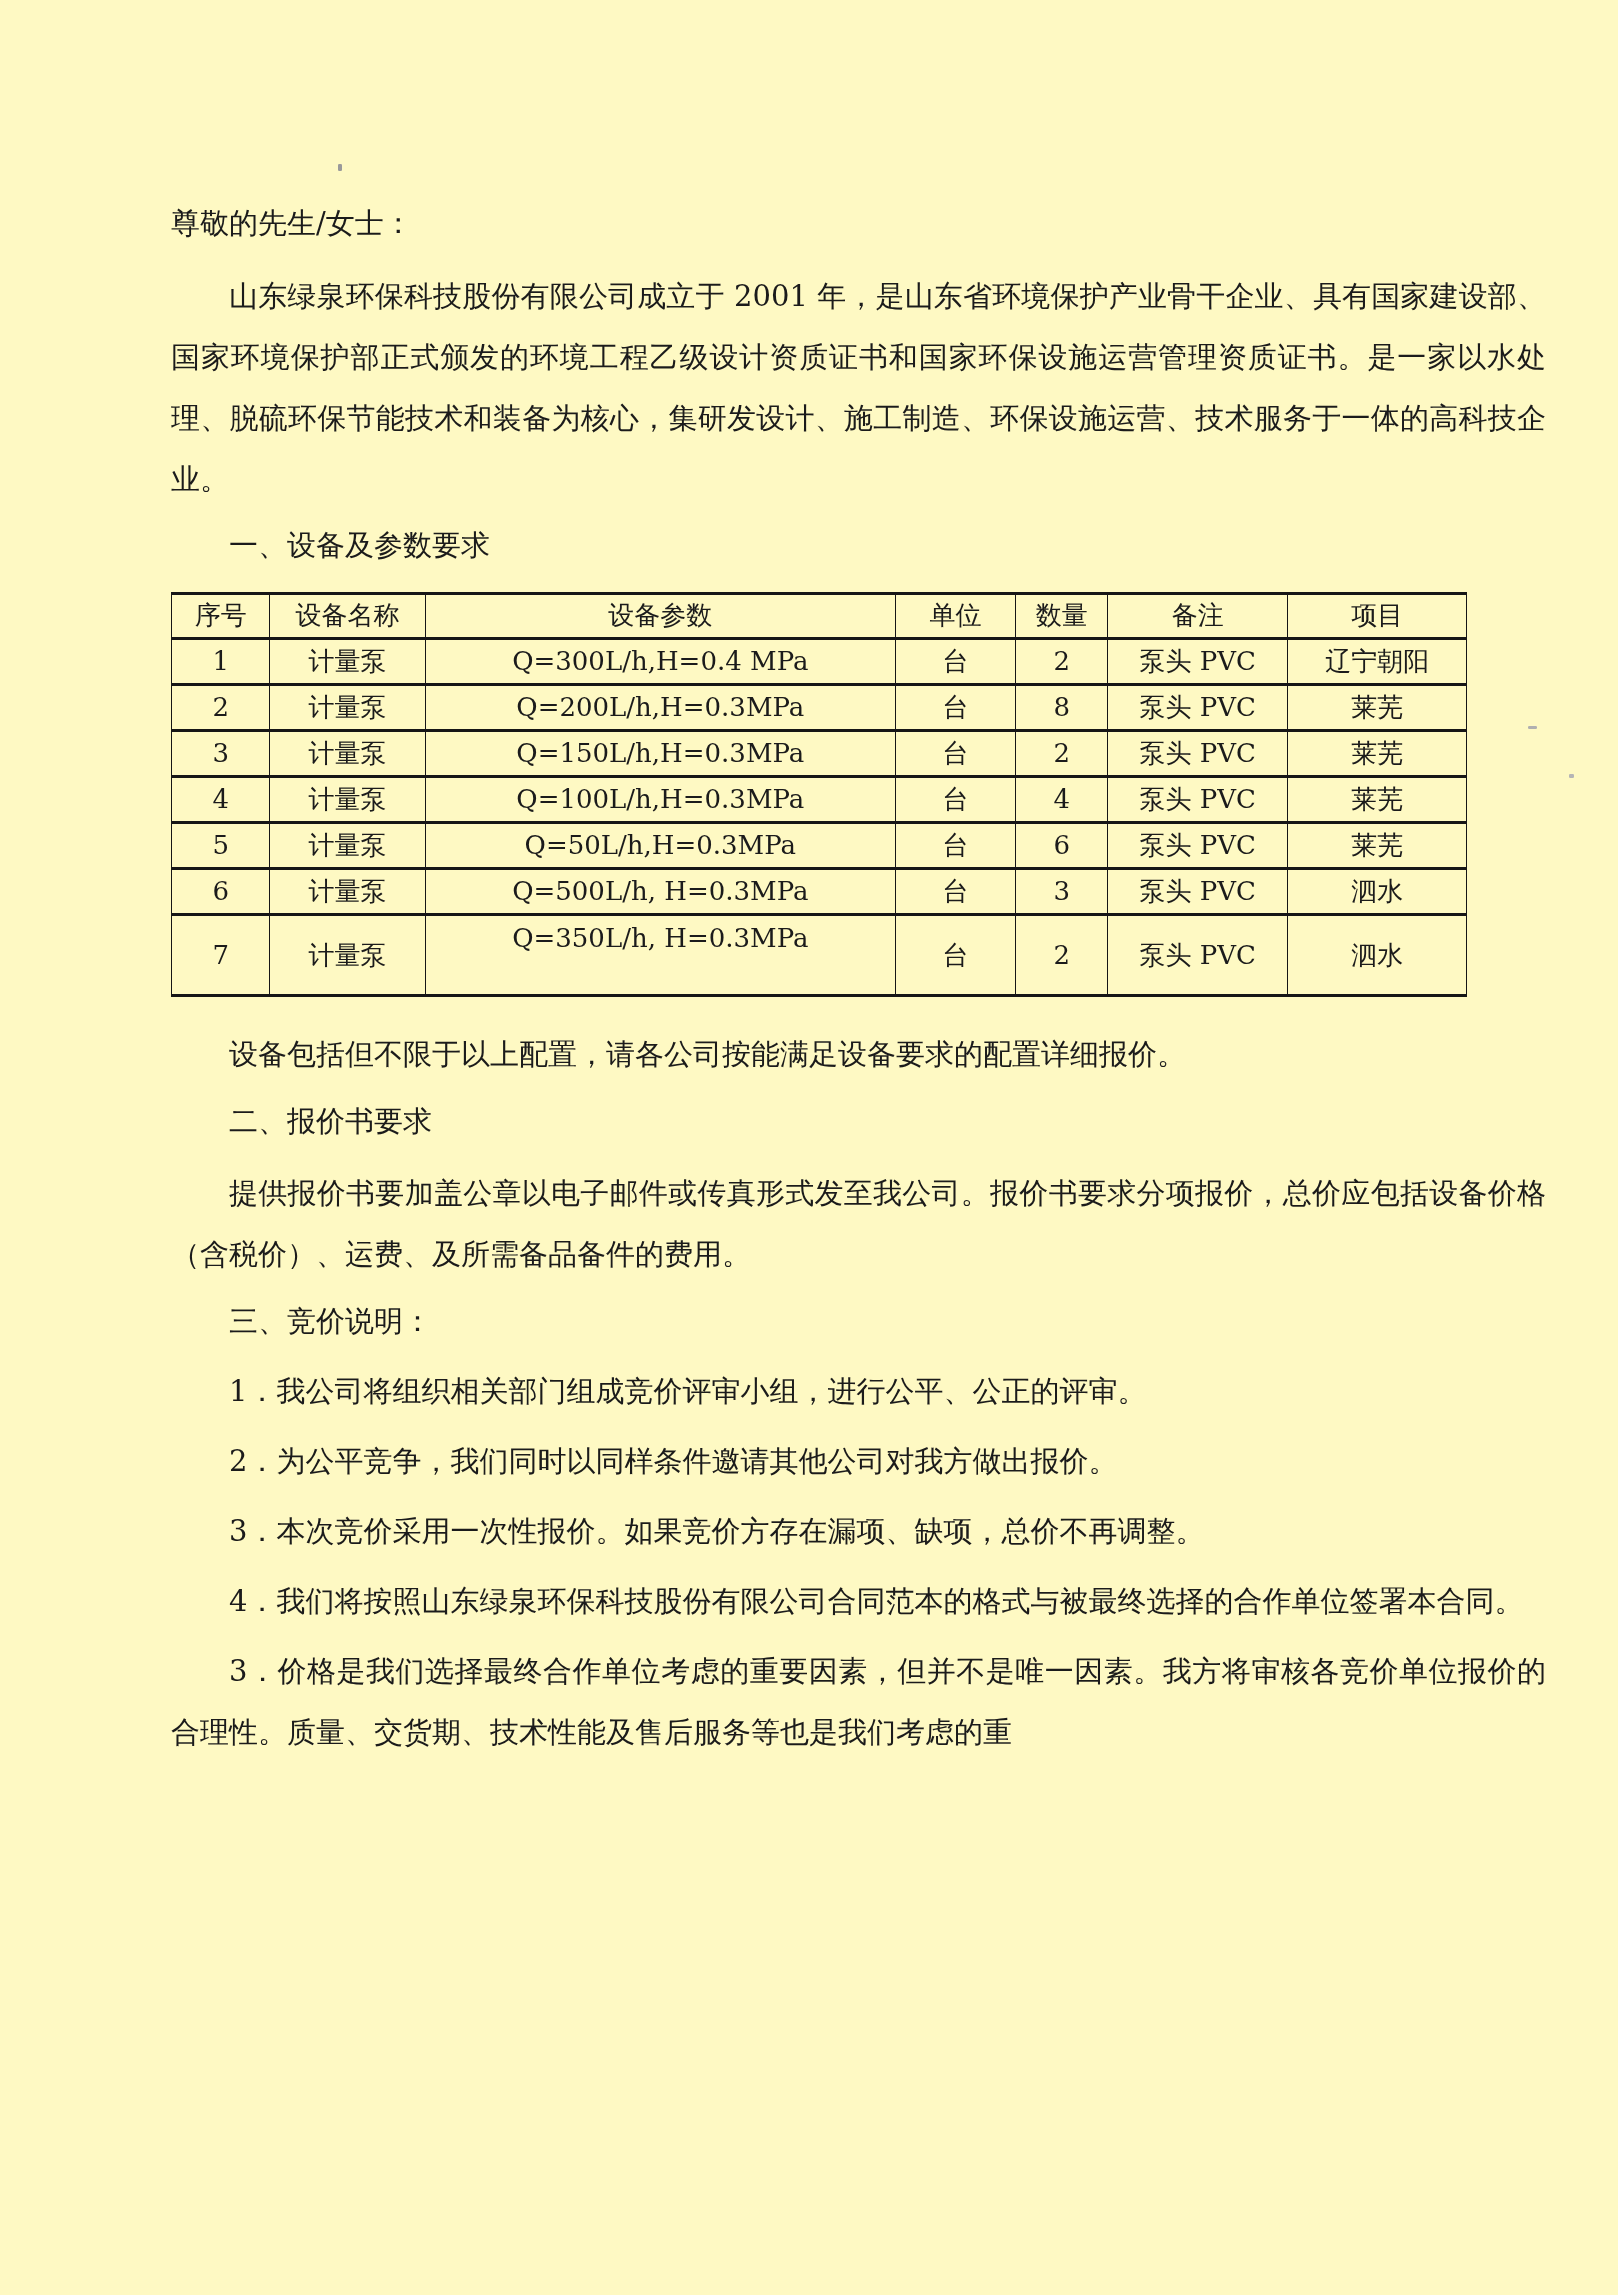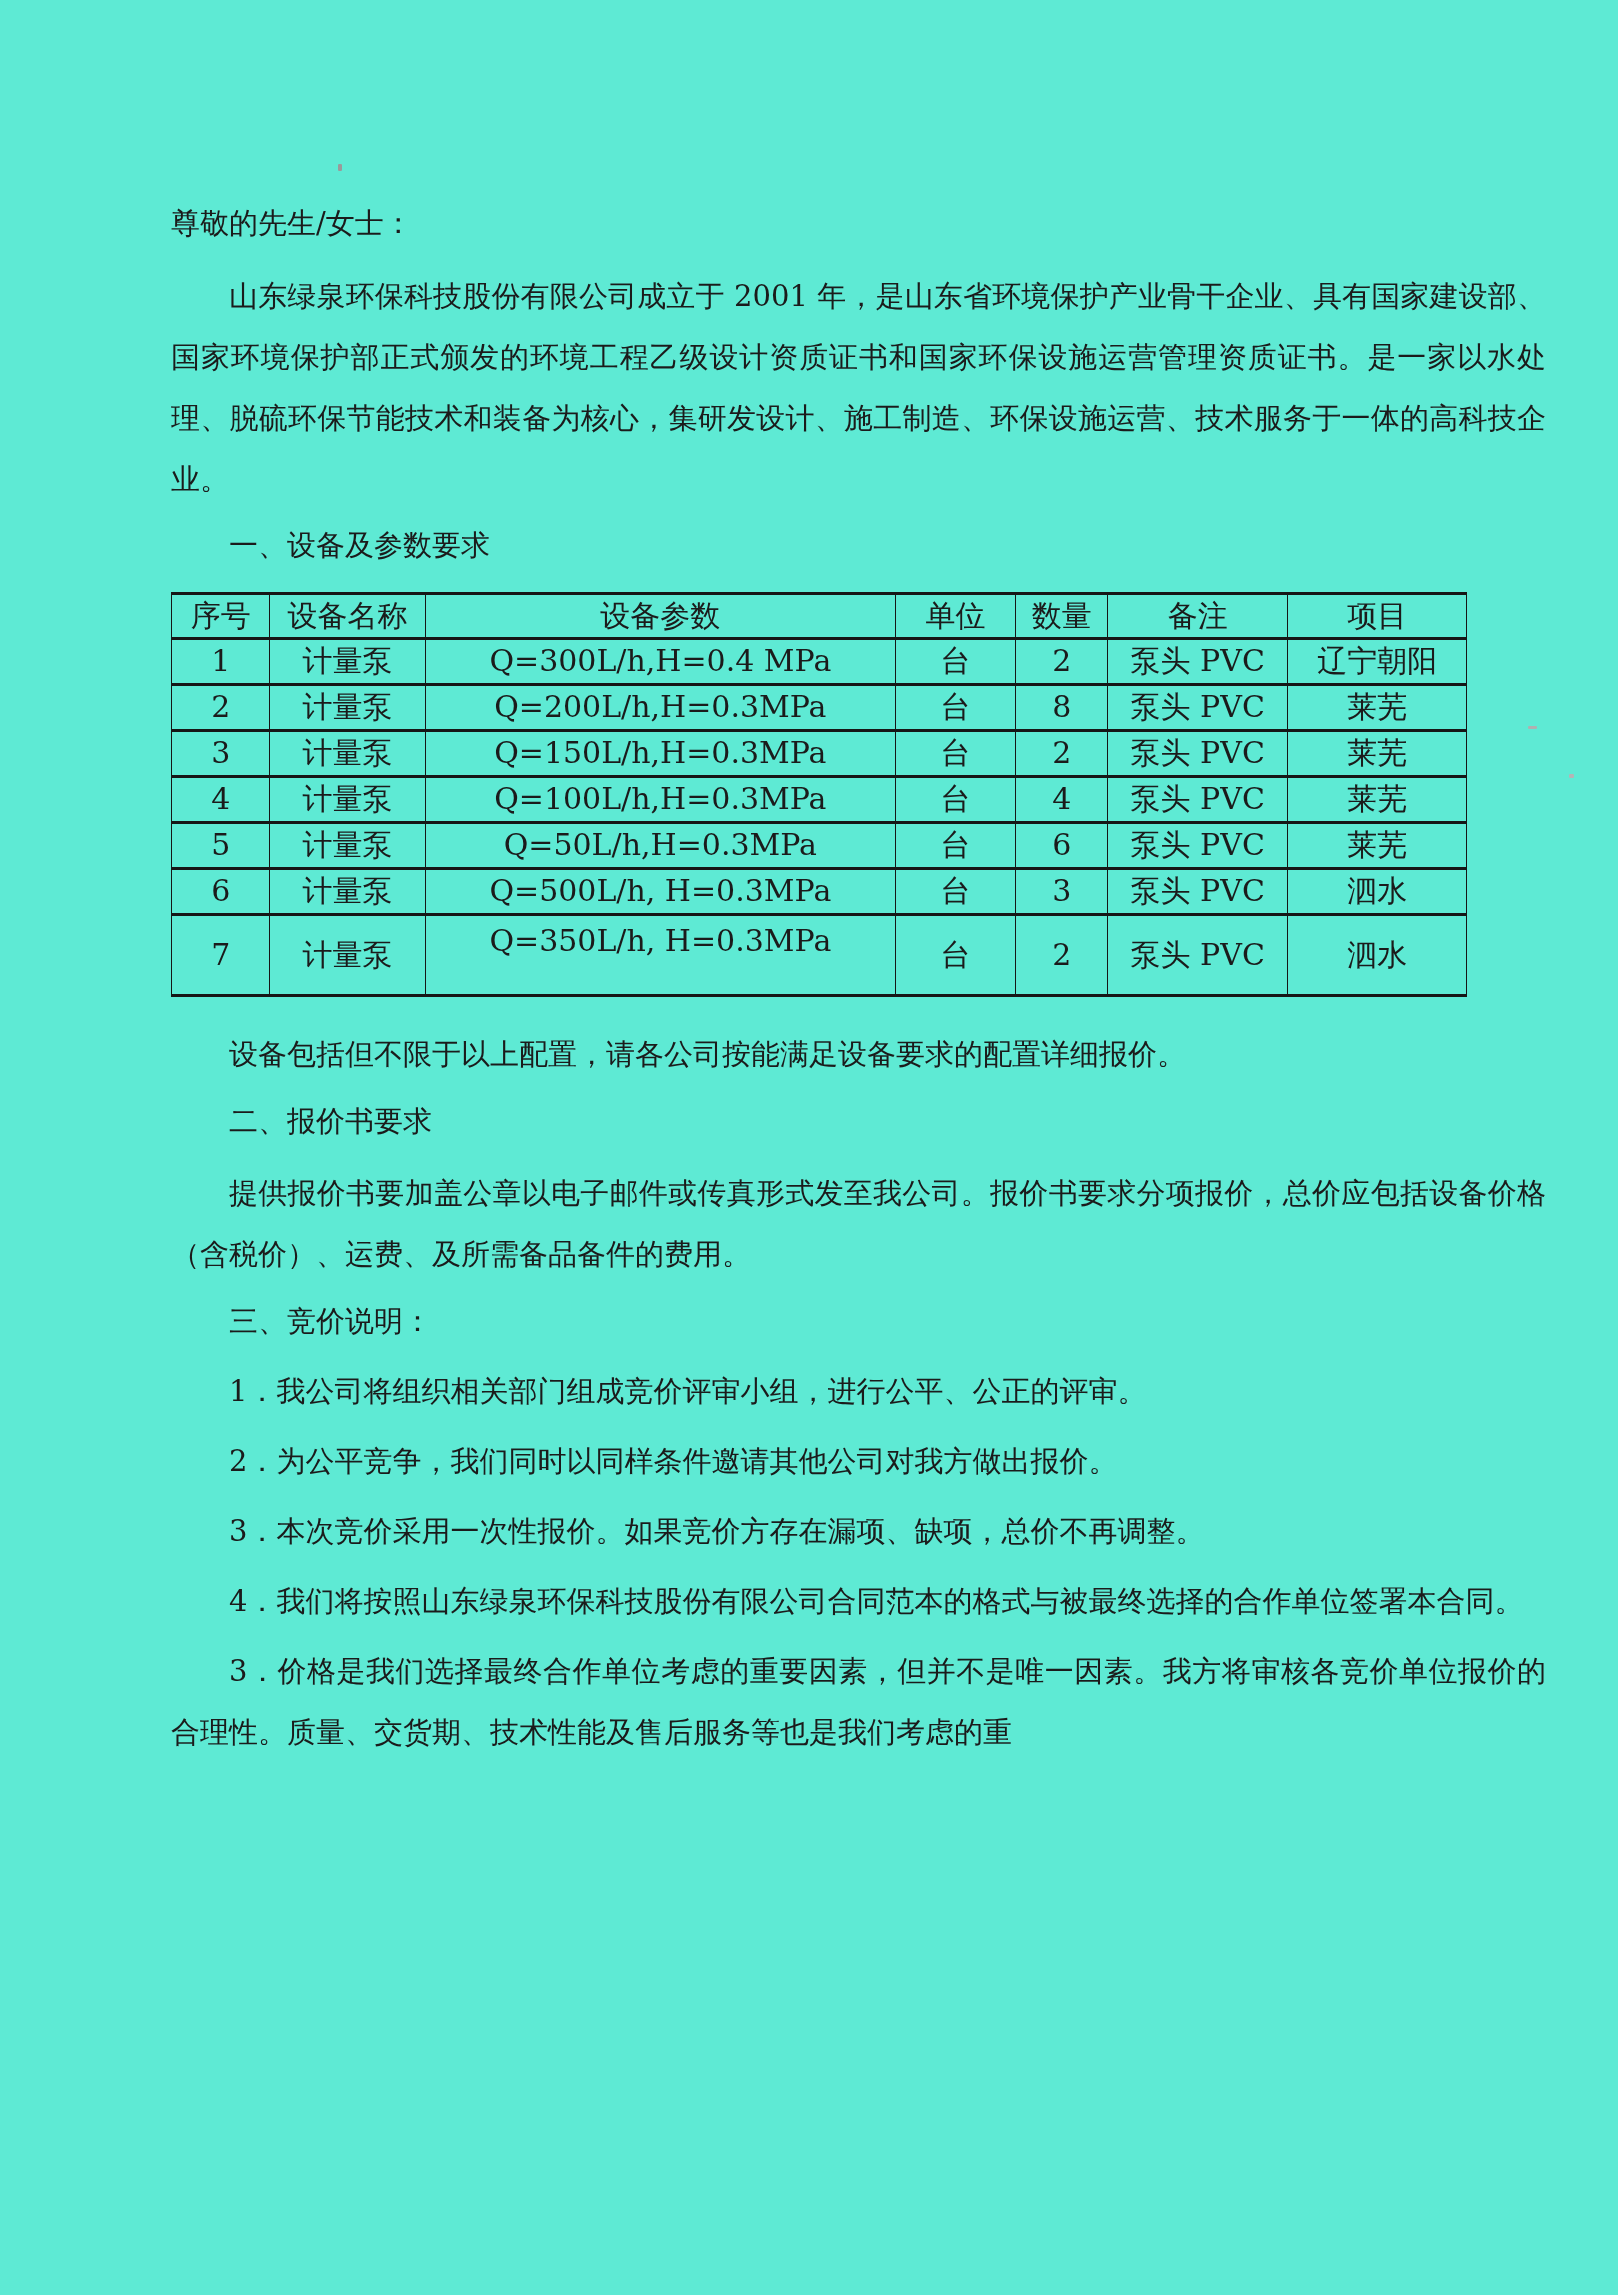--- a/index.html
+++ b/index.html
@@ -1,19 +1,19 @@
 <!DOCTYPE html>
 <html style="font-size:10.4px"><head>
 <meta charset="utf-8">
 <style>
   html,body { margin:0; padding:0; background:#e8e8e8; }
   .page {
     position:relative;
     width:1619px; height:2295px;
-    background:#5eead4;
+    background:#fef9c3;
     font-family:"DejaVu Serif","Liberation Serif",serif;
     color:#1b1b1b;
     overflow:hidden;
   }
   .content {
     position:absolute;
     left:171px; top:193px;
     width:1375px;
     font-size:29px;
     line-height:61px;
@@ -24,21 +24,21 @@
   .indent { text-indent:2em; }
   .para { margin-top:11.7px; }
   .heading { margin-top:5.2px; }
   .item { margin-top:9.1px; }
 
   table.equip {
     border-collapse:collapse;
     table-layout:fixed;
     width:1296px;
     margin:15.7px 0 27.4px 0;
-    font-size:30px;
+    font-size:26px;
     line-height:1.25;
     text-align:center;
   }
   table.equip th, table.equip td {
     border-left:1.3px solid #161616;
     border-right:1.3px solid #161616;
     border-top:3.3px solid #161616;
     border-bottom:3.3px solid #161616;
     padding:0 3.9px;
     vertical-align:middle;

